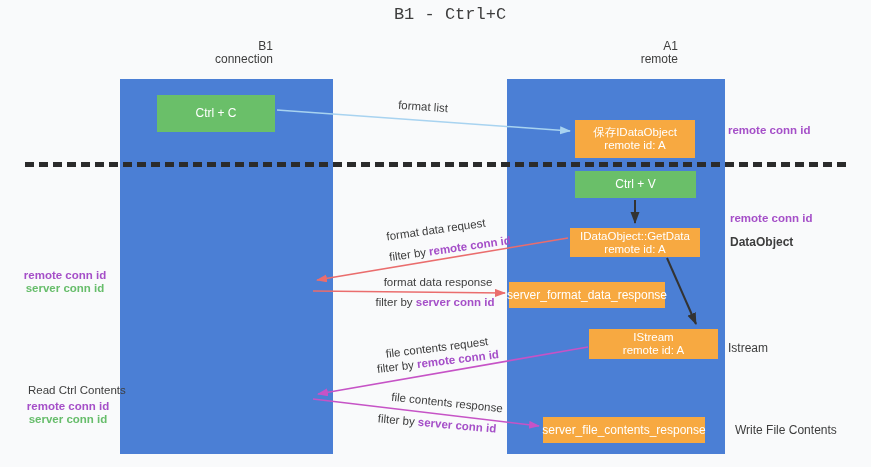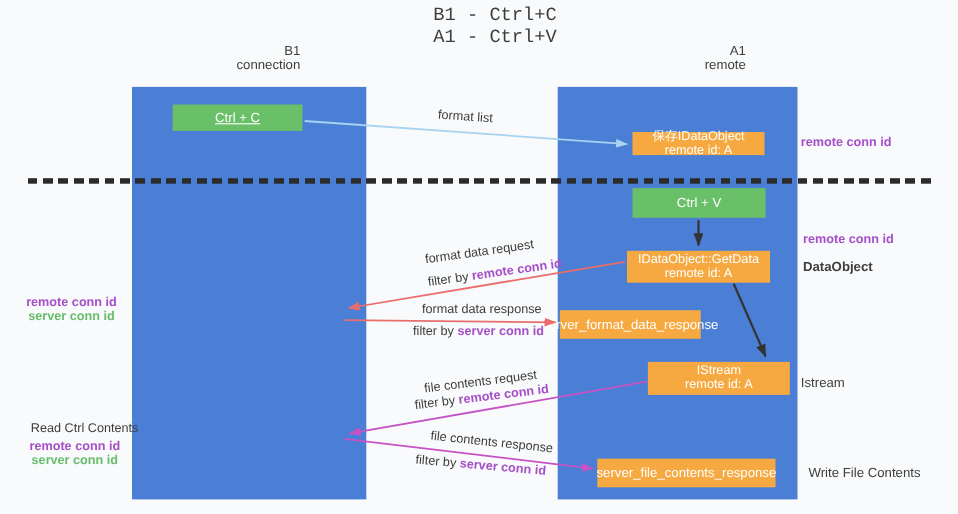--- a/index.html
+++ b/index.html
@@ -69,57 +69,56 @@
   .mk-salmon{fill:var(--arrow-salmon);}
   .mk-magenta{fill:var(--arrow-magenta);}
 </style>
 </head>
 <body>
 
 <div class="canvas">
 
   <div class="title">
     <div>B1 - Ctrl+C</div>
-    <div>A1 - Ctrl+V</div>
   </div>
 
   <div class="lane-header" style="left:153px;">
     <div>B1</div>
     <div>connection</div>
   </div>
   <div class="lane-header" style="left:558px;">
     <div>A1</div>
     <div>remote</div>
   </div>
 
   <div class="lane" style="left:120px;width:213px;"></div>
   <div class="lane" style="left:507px;width:218px;"></div>
 
   <div class="dashed-line"></div>
 
-  <div class="node green" style="left:157px;top:95px;width:118px;height:24px;font-size:12px;text-decoration:underline;">
+  <div class="node green" style="left:157px;top:95px;width:118px;height:37px;font-size:12px;">
     <span>Ctrl + C</span>
   </div>
 
-  <div class="node orange" style="left:575px;top:120px;width:120px;height:21px;">
+  <div class="node orange" style="left:575px;top:120px;width:120px;height:38px;">
     <div>保存IDataObject</div>
     <div>remote id: A</div>
   </div>
 
   <div class="node green" style="left:575px;top:171px;width:121px;height:27px;font-size:12px;">
     <span>Ctrl + V</span>
   </div>
 
   <div class="node orange" style="left:570px;top:228px;width:130px;height:29px;">
     <div>IDataObject::GetData</div>
     <div>remote id: A</div>
   </div>
 
 
-  <div class="node orange" style="left:509px;top:282px;width:128px;height:26px;font-size:12px;align-items:center;">
+  <div class="node orange" style="left:509px;top:282px;width:156px;height:26px;font-size:12px;align-items:center;">
     <span>server_format_data_response</span>
   </div>
 
   <div class="node orange" style="left:589px;top:329px;width:129px;height:30px;">
     <div>IStream</div>
     <div>remote id: A</div>
   </div>
 
 
   <div class="node orange" style="left:543px;top:417px;width:162px;height:26px;font-size:12px;">

